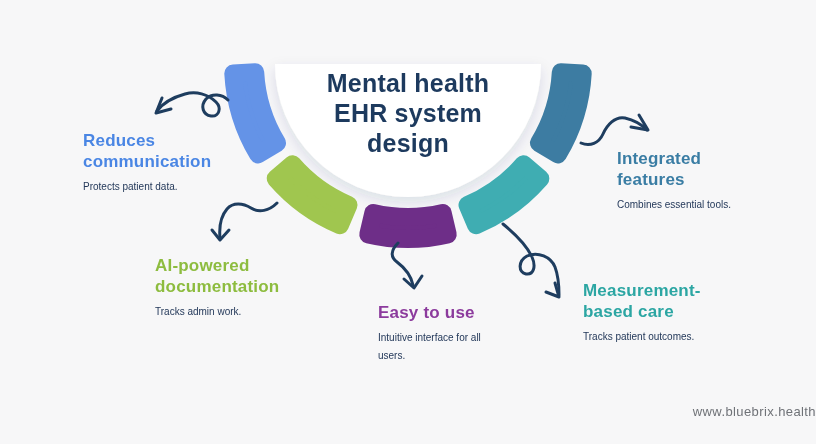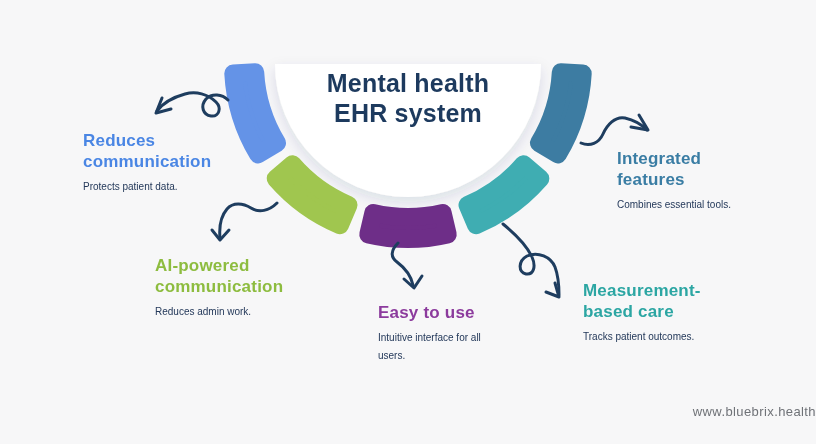--- a/index.html
+++ b/index.html
@@ -74,30 +74,31 @@
       <g>
         <path d="M 581 143 C 590 147, 599 143, 603 134 C 607 125, 615 116, 625 118 C 634 120, 642 125, 647 130"></path>
         <path d="M 639 115 L 648 130 L 631 127"></path>
       </g>
     </g>
   </svg>
 
   <div class="title" style="color: rgb(29, 58, 94);">
     <span>Mental health</span>
     <span>EHR system</span>
+    <span>design</span>
   </div>
 
   <div class="label lb-secure">
     <h3 style="color: rgb(74, 134, 228);">Reduces communication</h3>
     <p>Protects patient data.</p>
   </div>
 
   <div class="label lb-ai">
-    <h3 style="color: rgb(141, 188, 63);">AI-powered communication</h3>
-    <p>Reduces admin work.</p>
+    <h3 style="color: rgb(141, 188, 63);">AI-powered documentation</h3>
+    <p>Tracks admin work.</p>
   </div>
 
   <div class="label lb-easy">
     <h3 style="color: rgb(140, 59, 157);">Easy to use</h3>
     <p>Intuitive interface for all users.</p>
   </div>
 
   <div class="label lb-measure">
     <h3 style="color: rgb(44, 166, 163);">Measurement-based care</h3>
     <p>Tracks patient outcomes.</p>

